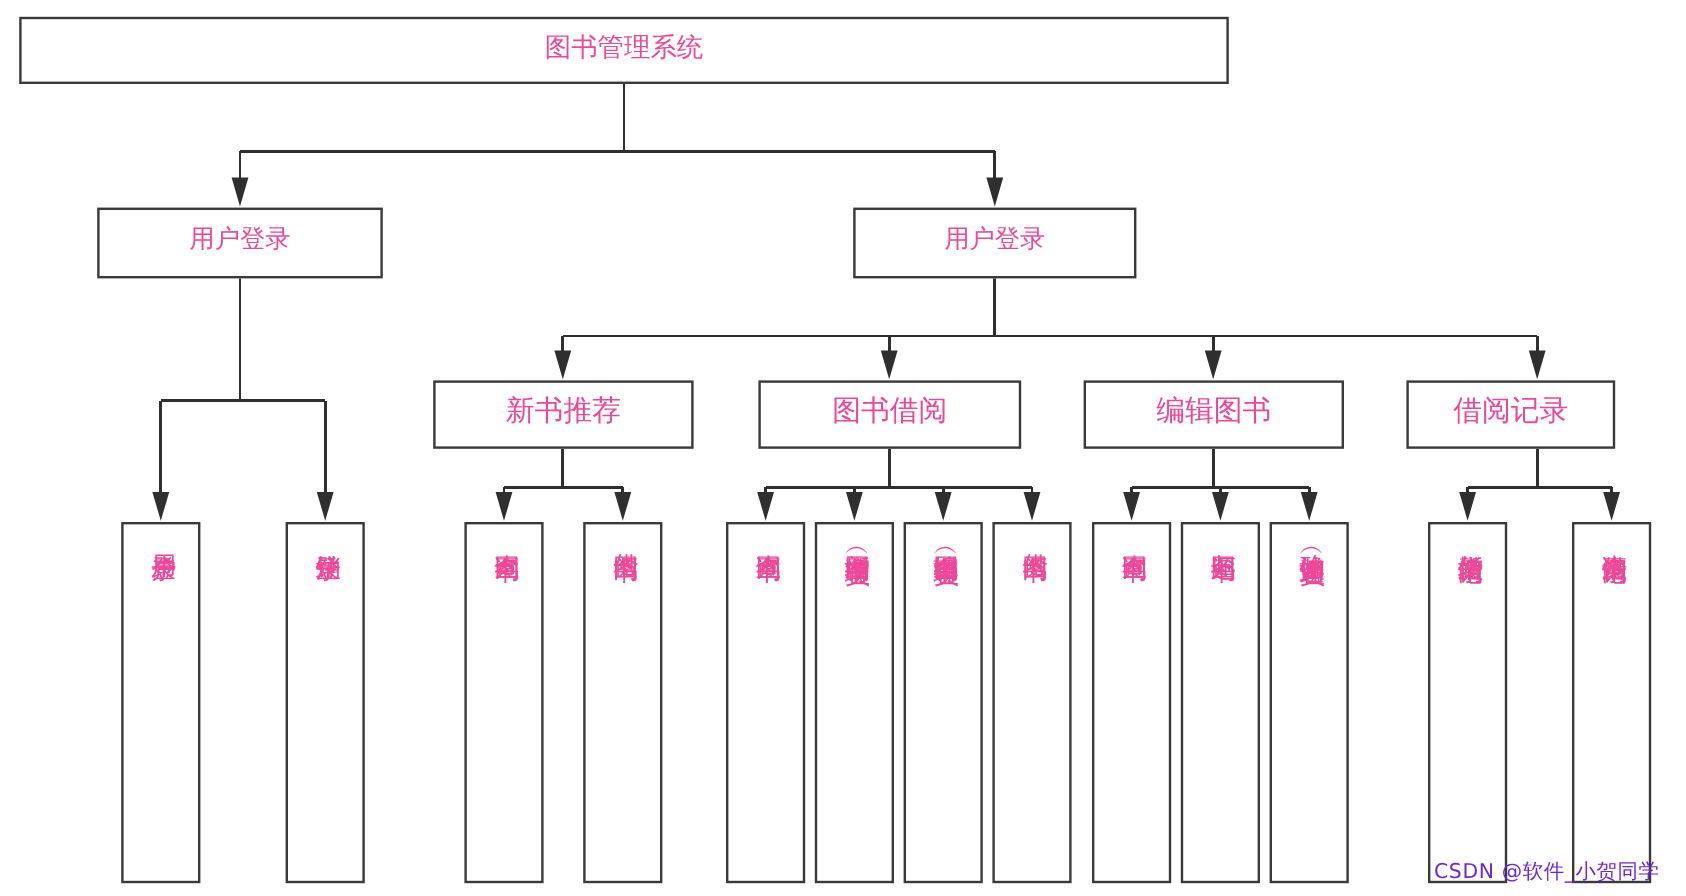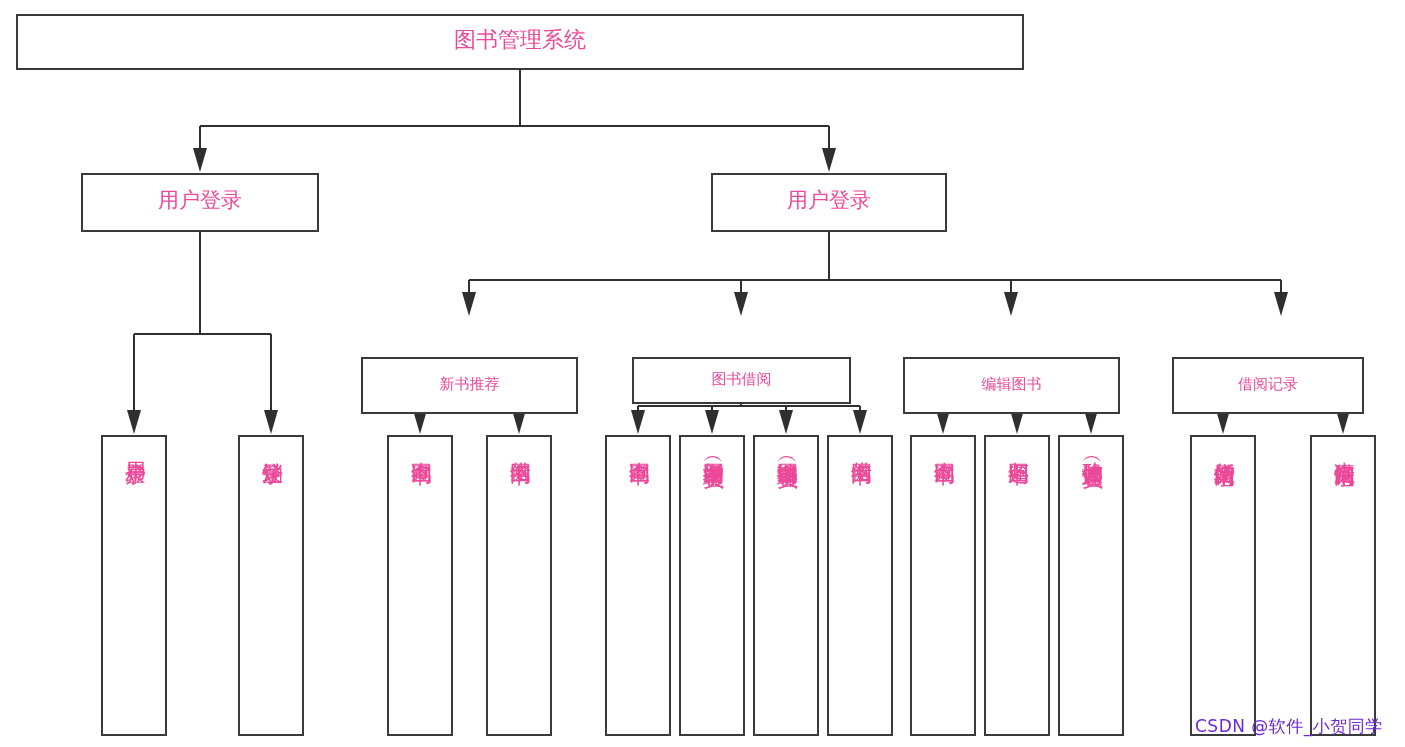--- a/index.html
+++ b/index.html
@@ -36,22 +36,21 @@
     color: #ec4899;
     font-family: Liberation Mono, monospace;
   }
   .node.root {
     font-size: 22px;
   }
   .node.lvl2 {
     font-size: 21px;
   }
   .node.lvl3 {
-    font-size: 15px;
-    margin-top: 40px;
+    font-size: 24px;
   }
   .node.leaf {
     font-size: 21px;
     align-items: flex-start;
     justify-content: center;
     padding-top: 8px;
   }
   .node .label {
     line-height: 1.18;
     white-space: pre;
@@ -139,27 +138,27 @@
   <div class="node lvl2" style="left: 81px; top: 173px; width: 238px; height: 59px;">
     <span class="label">用户登录</span>
   </div>
   <div class="node lvl2" style="left: 711px; top: 173px; width: 236px; height: 59px;">
     <span class="label">用户登录</span>
   </div>
 
   <div class="node lvl3" style="left: 361px; top: 317px; width: 217px; height: 57px;">
     <span class="label">新书推荐</span>
   </div>
-  <div class="node lvl3" style="left: 632px; top: 317px; width: 219px; height: 47px;">
+  <div class="node lvl3" style="left: 632px; top: 317px; width: 219px; height: 57px;">
     <span class="label">图书借阅</span>
   </div>
   <div class="node lvl3" style="left: 903px; top: 317px; width: 217px; height: 57px;">
     <span class="label">编辑图书</span>
   </div>
-  <div class="node lvl3" style="left: 1172px; top: 317px; width: 192px; height: 57px;">
+  <div class="node lvl3" style="left: 1172px; top: 317px; width: 174px; height: 57px;">
     <span class="label">借阅记录</span>
   </div>
 
   <div class="node leaf" style="left: 101px; top: 435px; width: 66px; height: 301px;">
     <span class="label">用户登录</span>
   </div>
   <div class="node leaf" style="left: 238px; top: 435px; width: 66px; height: 301px;">
     <span class="label">注销登录</span>
   </div>
   <div class="node leaf" style="left: 387px; top: 435px; width: 66px; height: 301px;">

